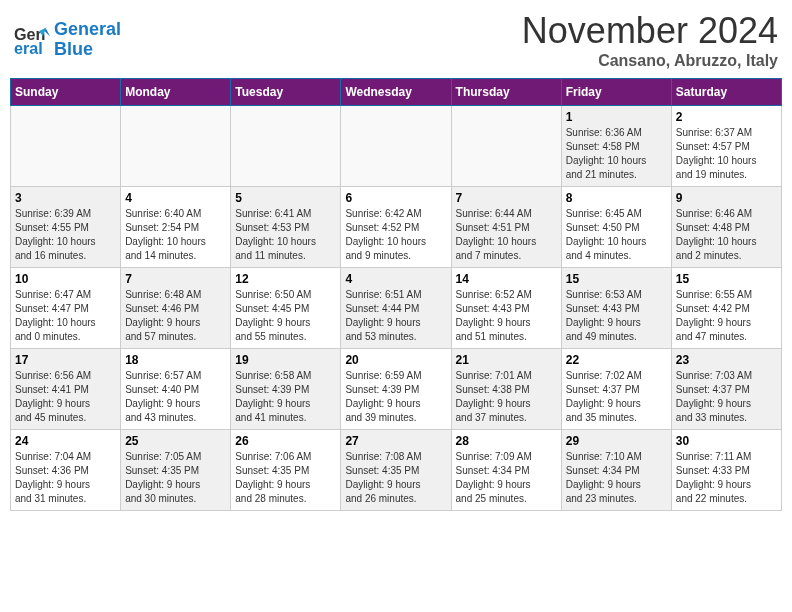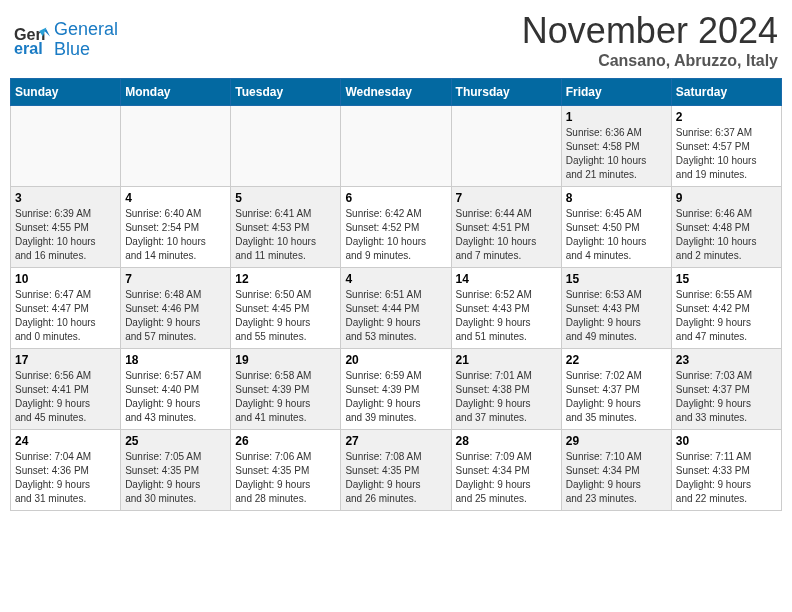--- a/index.html
+++ b/index.html
@@ -17,21 +17,21 @@
       margin-bottom: 8px;
       padding: 0 4px;
     }
     .logo {
       display: flex;
       align-items: center;
       gap: 4px;
     }
     .logo-text {
       font-size: 18px;
-      font-weight: normal;
+      font-weight: bold;
       color: #333;
       line-height: 1.1;
     }
     .logo-text span {
       color: #1a7bc4;
     }
     .logo-icon {
       width: 36px;
       height: 36px;
     }
@@ -47,21 +47,21 @@
       font-size: 16px;
       color: #555;
       font-weight: bold;
     }
     table {
       width: 100%;
       border-collapse: collapse;
       font-size: 11px;
     }
     th {
-      background: #0369a1;
+      background: #701a75;
       color: #fff;
       padding: 6px 4px;
       text-align: left;
       font-weight: bold;
       font-size: 12px;
       border: 1px solid #1a6aaa;
     }
     td {
       border: 1px solid #ccc;
       vertical-align: top;

